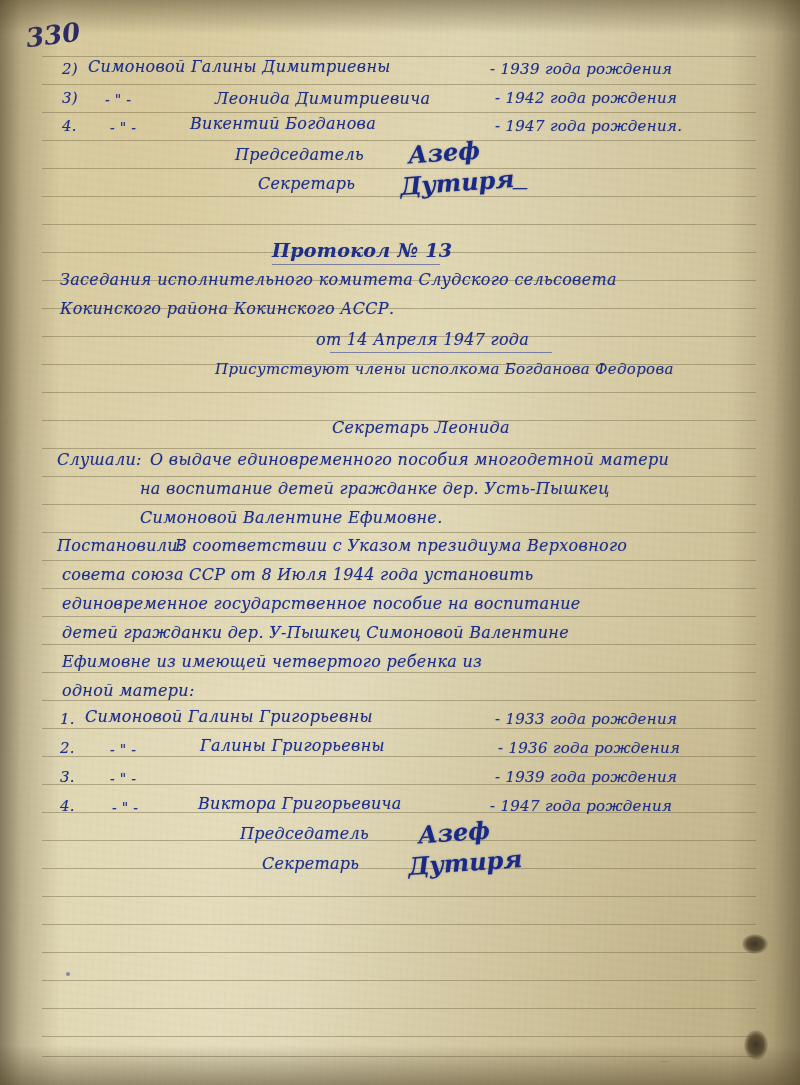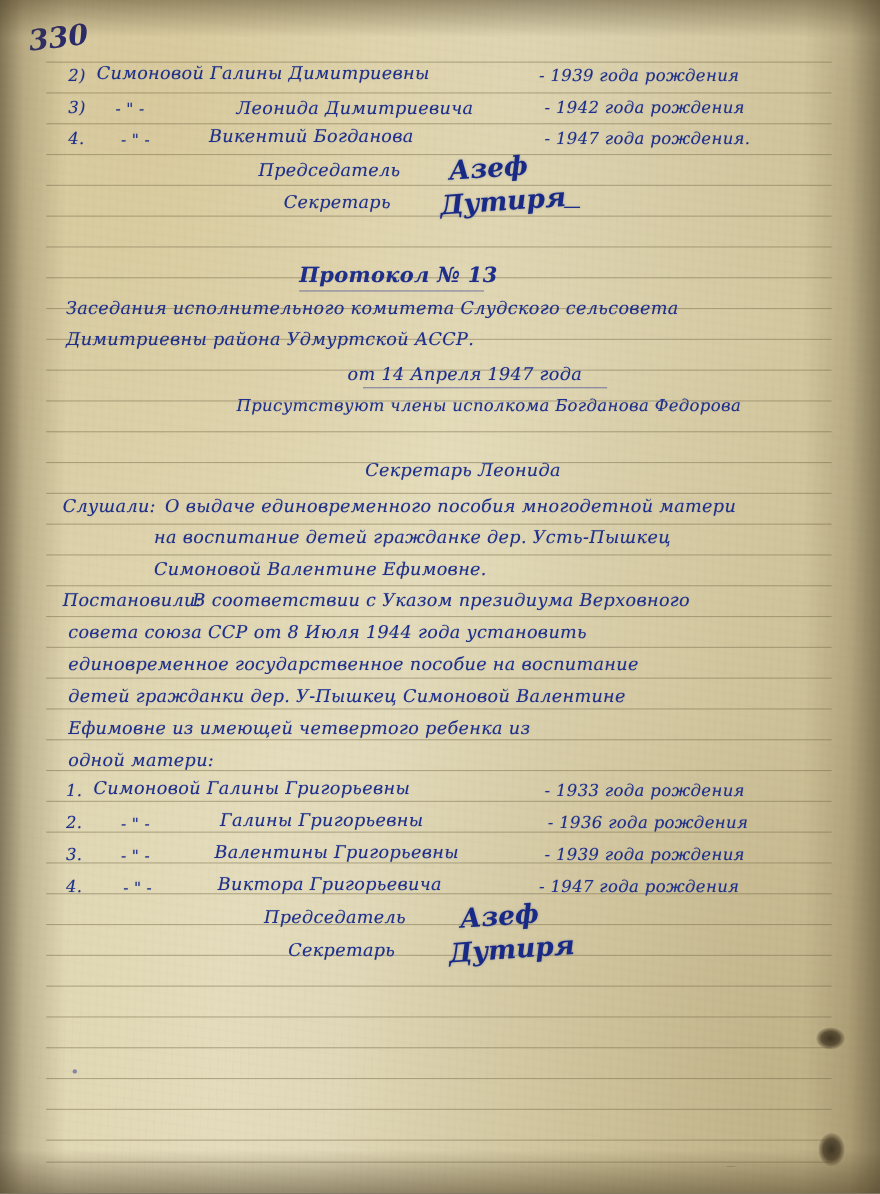--- a/index.html
+++ b/index.html
@@ -206,21 +206,21 @@
   <div class="sig" style="left:408px; top:138px;">Азеф</div>
 
   <div class="ink l" style="left:258px; top:174px;">Секретарь</div>
   <div class="sig" style="left:400px; top:168px;">Дутиря</div>
   <div class="ink l" style="left:512px; top:178px;">—</div>
 
   <div class="ink hdr" style="left:272px; top:239px;">Протокол № 13</div>
   <div class="underline" style="left:272px; top:264px; width:168px;"></div>
 
   <div class="ink l" style="left:60px; top:270px;">Заседания исполнительного комитета Слудского сельсовета</div>
-  <div class="ink l" style="left:60px; top:299px;">Димитриевны района Удмуртской АССР.</div>
+  <div class="ink l" style="left:60px; top:299px;">Кокинского района Кокинского АССР.</div>
 
   <div class="ink l" style="left:316px; top:330px;">от 14 Апреля 1947 года</div>
   <div class="underline" style="left:330px; top:352px; width:222px;"></div>
 
   <div class="ink m" style="left:215px; top:360px;">Присутствуют члены исполкома Богданова Федорова</div>
   <div class="ink l" style="left:332px; top:418px;">Секретарь Леонида</div>
 
   <div class="ink l" style="left:57px; top:450px;">Слушали:</div>
   <div class="ink l" style="left:140px; top:479px;">на воспитание детей гражданке дер. Усть-Пышкец</div>
   <div class="ink l" style="left:150px; top:450px;">О выдаче единовременного пособия многодетной матери</div>
@@ -238,21 +238,20 @@
   <div class="ink l" style="left:85px; top:707px;">Симоновой Галины Григорьевны</div>
   <div class="ink m" style="left:495px; top:710px;text-align:center;">- 1933 года рождения</div>
 
   <div class="ink m" style="left:60px; top:739px;">2.</div>
   <div class="ink s" style="left:110px; top:742px;">- " -</div>
   <div class="ink l" style="left:200px; top:736px;">Галины Григорьевны</div>
   <div class="ink m" style="left:498px; top:739px;">- 1936 года рождения</div>
 
   <div class="ink m" style="left:60px; top:768px;">3.</div>
   <div class="ink s" style="left:110px; top:771px;">- " -</div>
-  <div class="ink l" style="left:195px; top:765px;">Валентины Григорьевны</div>
   <div class="ink m" style="left:495px; top:768px;">- 1939 года рождения</div>
 
   <div class="ink m" style="left:60px; top:797px;">4.</div>
   <div class="ink s" style="left:112px; top:800px;">- " -</div>
   <div class="ink l" style="left:198px; top:794px;">Виктора Григорьевича</div>
   <div class="ink m" style="left:490px; top:797px;">- 1947 года рождения</div>
 
   <div class="ink l" style="left:240px; top:824px;">Председатель</div>
   <div class="sig" style="left:418px; top:818px;">Азеф</div>
 

